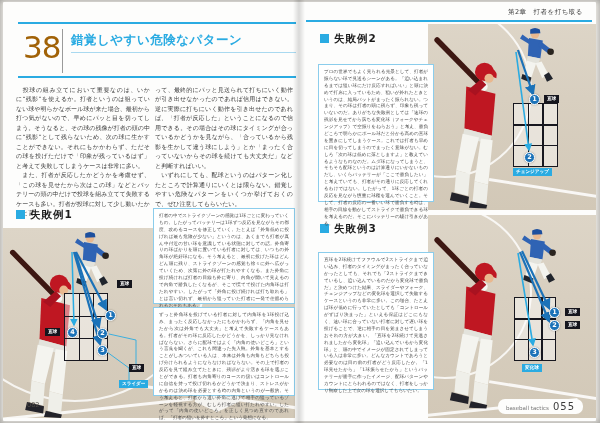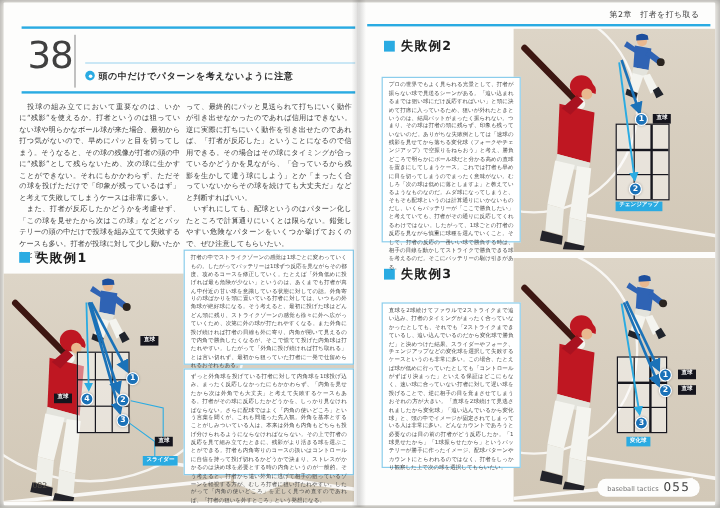--- a/index.html
+++ b/index.html
@@ -5,21 +5,21 @@
   html,body{margin:0;padding:0;}
   body{font-family:"DejaVu Sans","Liberation Sans",sans-serif;background:#b9b6af;}
   .spread{position:relative;width:600px;height:423px;background:#e9e7e2;overflow:hidden;box-shadow:inset 0 0 6px rgba(0,0,0,.35);}
   .page{position:absolute;top:2px;bottom:2px;background:#fdfdfc;}
   .page.left{left:3px;width:295px;border-radius:1px 0 0 1px;}
   .page.right{left:298px;width:298px;border-radius:0 1px 1px 0;}
   .gutter{position:absolute;top:0;bottom:0;left:293px;width:12px;background:linear-gradient(90deg,rgba(0,0,0,0) 0%,rgba(0,0,0,.13) 45%,rgba(0,0,0,.13) 55%,rgba(0,0,0,0) 100%);z-index:50;pointer-events:none;}
   
   .rule-accent{position:absolute;height:2px;background:#2aabe2;}
   .rule-thin{position:absolute;height:1px;background:#a9d9f0;}
-  .lesson-num{position:absolute;font-size:31px;color:#404040;letter-spacing:-1px;}
+  .lesson-num{position:absolute;font-size:31px;color:#a16207;letter-spacing:-1px;}
   .vdiv{position:absolute;width:1px;background:#9a9a9a;}
   .lesson-title{position:absolute;color:#2aabe2;font-weight:bold;font-size:12.5px;letter-spacing:.5px;}
   .lesson-sub{position:absolute;font-size:7.5px;color:#2f2f2f;font-weight:bold;letter-spacing:.5px;}
   .sub-icon{display:inline-block;width:8px;height:8px;border-radius:50%;background:#2aabe2;position:relative;vertical-align:-1px;margin-right:3px;}
   .sub-icon::after{content:"";position:absolute;left:2.5px;top:2.5px;width:3px;height:3px;border-radius:50%;background:#fff;}
   .chapter{position:absolute;font-size:6.5px;color:#3a3a3a;text-align:right;letter-spacing:.5px;}
   
   .col{position:absolute;font-size:6px;line-height:1.58;color:#3a3a3a;text-align:justify;white-space:pre-line;}
   
   .fail-head{position:absolute;font-size:10.5px;font-weight:bold;color:#1c1c1c;letter-spacing:1px;z-index:20;}
@@ -84,24 +84,22 @@
   </defs>
 </svg>
 
 <div class="spread">
 
   <div class="page left">
 
     <div class="rule-accent" style="left:15px;top:20px;width:278px;"></div>
     <div class="lesson-num" style="left:20px;top:27px;">38</div>
     <div class="vdiv" style="left:59px;top:27px;height:44px;"></div>
+    <div class="lesson-title" style="left:68px;top:30px;">錯覚しやすい危険なパターン</div>
     <div class="rule-thin" style="left:68px;top:50px;width:225px;"></div>
-    <div class="lesson-sub" style="left:68px;top:57px;">
-      <span class="sub-icon"></span><span>頭の中だけでパターンを考えないように注意</span>
-    </div>
     <div class="rule-accent" style="left:15px;top:74px;width:278px;"></div>
 
     <div class="col" style="left:13px;top:83px;width:134px;height:118px;">　投球の組み立てにおいて重要なのは、いかに“残影”を使えるか。打者というのは狙っていない球や明らかなボール球が来た場合、最初から打つ気がないので、早めにパッと目を切ってしまう。そうなると、その球の残像が打者の頭の中に“残影”として残らないため、次の球に生かすことができない。それにもかかわらず、ただその球を投げただけで「印象が残っているはず」と考えて失敗してしまうケースは非常に多い。
 　また、打者が反応したかどうかを考慮せず、「この球を見せたから次はこの球」などとバッテリーの頭の中だけで投球を組み立てて失敗するケースも多い。打者が投球に対して少し動いたからと言</div>
     <div class="col" style="left:152px;top:83px;width:138px;height:118px;">って、最終的にパッと見送られて打ちにいく動作が引き出せなかったのであれば信用はできない。逆に実際に打ちにいく動作を引き出せたのであれば、「打者が反応した」ということになるので信用できる。その場合はその球にタイミングが合っているかどうかを見ながら、「合っているから残影を生かして違う球にしよう」とか「まったく合っていないからその球を続けても大丈夫だ」などと判断すればいい。
 　いずれにしても、配球というのはパターン化したところで計算通りにいくとは限らない。錯覚しやすい危険なパターンをいくつか挙げておくので、ぜひ注意してもらいたい。</div>
 
     <div class="fail-head" style="left:13px;top:206px;">
       <span class="sq"></span><span>失敗例1</span>
     </div>

